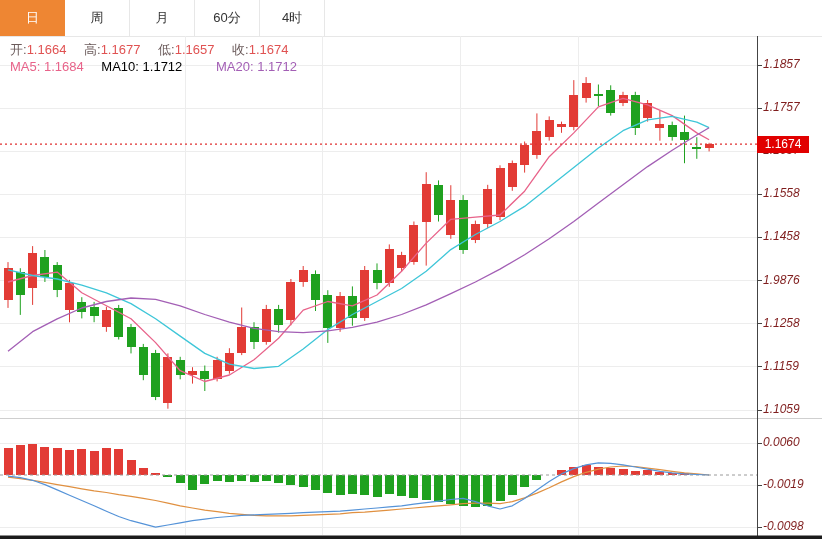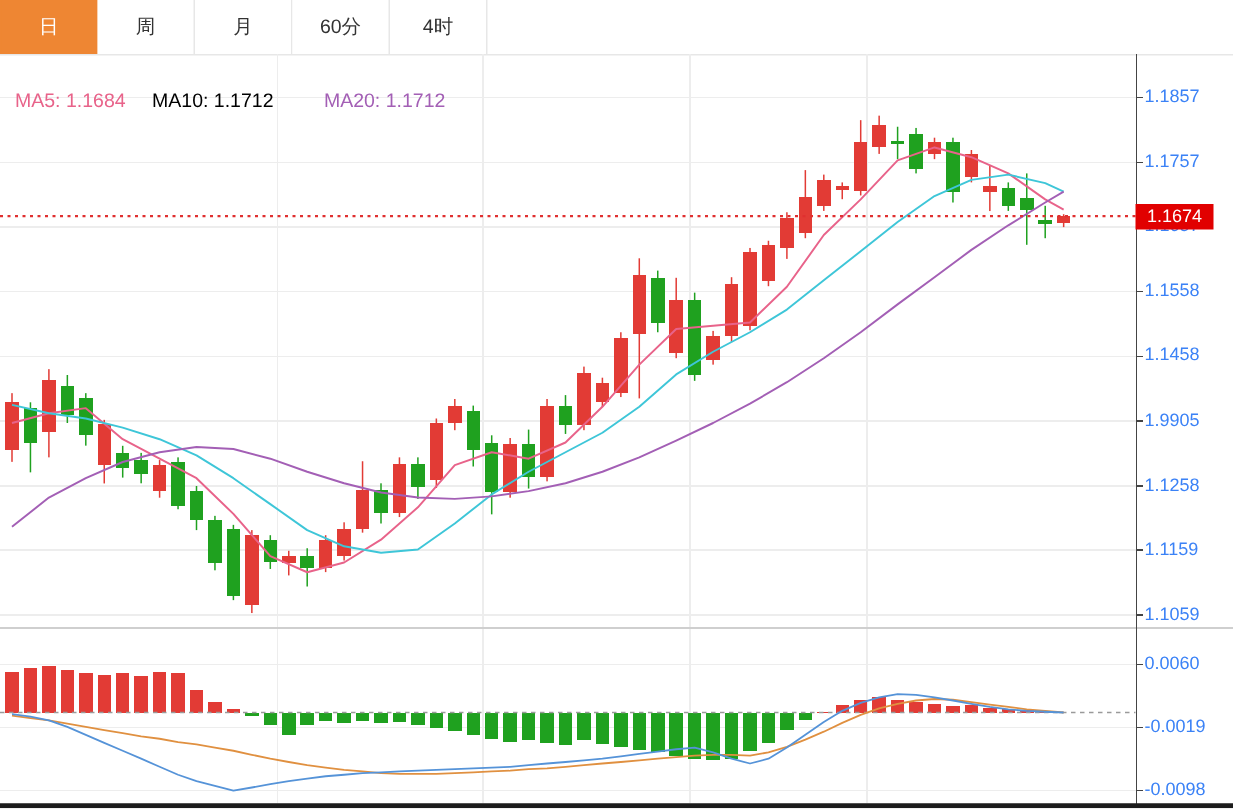--- a/index.html
+++ b/index.html
@@ -21,37 +21,43 @@
   
   .inforow{position:absolute;font-size:13px;white-space:nowrap;z-index:5;}
   .inforow .lbl{color:#6b5b5b;}
   .inforow .val{color:#e05252;margin-right:14px;}
   .inforow .ma5{color:#e8638a;margin-right:14px;}
   .inforow .ma10{color:#000000;margin-right:30px;}
   .inforow .ma20{color:#a35fb5;}
   .inforow .m-macd{color:#d94040;margin-right:16px;}
   .inforow .m-diff{color:#5593d8;margin-right:16px;}
   .inforow .m-dea{color:#e09040;}
-  .axis-label{position:absolute;left:763px;font-size:12px;color:#3b82f6;z-index:4;}
+  .axis-label{position:absolute;left:763px;font-size:12px;color:#7f1d1d;z-index:4;font-style:italic;}
   .price-tag{position:absolute;left:757px;top:136px;width:52px;height:17px;background:#e10000;color:#fff;
              font-size:12px;line-height:17px;text-align:center;z-index:6;}
 </style>
 </head>
 <body>
 
 <div class="screen">
 
   <div class="tabbar">
     <div class="tab active">日</div>
     <div class="tab">周</div>
     <div class="tab">月</div>
     <div class="tab">60分</div>
     <div class="tab">4时</div>
   </div>
 
+  <div class="inforow" style="left:10px;top:41px;">
+    <span class="lbl">开:</span><span class="val">1.1664</span>
+    <span class="lbl">高:</span><span class="val">1.1677</span>
+    <span class="lbl">低:</span><span class="val">1.1657</span>
+    <span class="lbl">收:</span><span class="val">1.1674</span>
+  </div>
 
   <div class="inforow" style="left:10px;top:59px;">
     <span class="ma5"><span>MA5:</span> <span>1.1684</span></span>
     <span class="ma10"><span>MA10:</span> <span>1.1712</span></span>
     <span class="ma20"><span>MA20:</span> <span>1.1712</span></span>
   </div>
 
   <svg id="main-svg" width="822" height="382">
       <line x1="0" y1="29" x2="757" y2="29" stroke="#ededed" stroke-width="1" shape-rendering="crispEdges"></line>
       <line x1="0" y1="72.23308270676702" x2="757" y2="72.23308270676702" stroke="#ededed" stroke-width="1" shape-rendering="crispEdges"></line>
@@ -196,21 +202,21 @@
       <polyline points="8.0,233.9 32.6,239.5 57.2,243.0 81.8,249.1 106.4,256.8 131.0,267.6 155.6,282.8 180.2,300.1 204.8,317.4 229.4,328.2 254.0,332.5 278.6,330.3 303.2,313.0 327.8,293.6 352.4,278.5 377.0,265.5 401.6,252.5 426.2,235.2 450.8,213.6 475.4,198.5 500.0,185.5 524.6,170.4 549.2,150.9 573.8,131.5 598.4,112.0 623.0,94.7 647.6,83.9 672.2,80.4 696.8,86.1 709.1,91.7" fill="none" stroke="#3ec6d8" stroke-width="1.3" stroke-linejoin="round"></polyline>
       <polyline points="8.0,315.2 32.6,295.7 57.2,282.8 81.8,272.0 106.4,265.5 131.0,262.0 155.6,263.3 180.2,269.8 204.8,278.5 229.4,286.2 254.0,292.3 278.6,295.7 303.2,296.6 327.8,294.9 352.4,291.4 377.0,286.2 401.6,278.5 426.2,268.9 450.8,257.7 475.4,246.0 500.0,233.1 524.6,218.8 549.2,202.8 573.8,185.5 598.4,166.9 623.0,148.8 647.6,130.6 672.2,114.2 696.8,99.0 709.1,91.7" fill="none" stroke="#a35fb5" stroke-width="1.3" stroke-linejoin="round"></polyline>
       <line x1="0" y1="108.11654135338352" x2="757" y2="108.11654135338352" stroke="#e03030" stroke-width="1.4" stroke-dasharray="2,3"></line>
     </svg>
 
   <div class="axis-label" style="top:57px;">1.1857</div>
   <div class="axis-label" style="top:100px;">1.1757</div>
   <div class="axis-label" style="top:143px;">1.1657</div>
   <div class="axis-label" style="top:186px;">1.1558</div>
   <div class="axis-label" style="top:229px;text-align:right;">1.1458</div>
-  <div class="axis-label" style="top:273px;">1.9905</div>
+  <div class="axis-label" style="top:273px;">1.9876</div>
   <div class="axis-label" style="top:316px;">1.1258</div>
   <div class="axis-label" style="top:359px;">1.1159</div>
   <div class="axis-label" style="top:402px;">1.1059</div>
 
   <div class="price-tag">1.1674</div>
 
 
   <svg id="macd-svg" width="822" height="121">
       <line x1="0" y1="0.5" x2="822" y2="0.5" stroke="#cfcfcf" stroke-width="1" shape-rendering="crispEdges"></line>
       <line x1="0" y1="25.101265822784796" x2="757" y2="25.101265822784796" stroke="#ededed" stroke-width="1" shape-rendering="crispEdges"></line>

